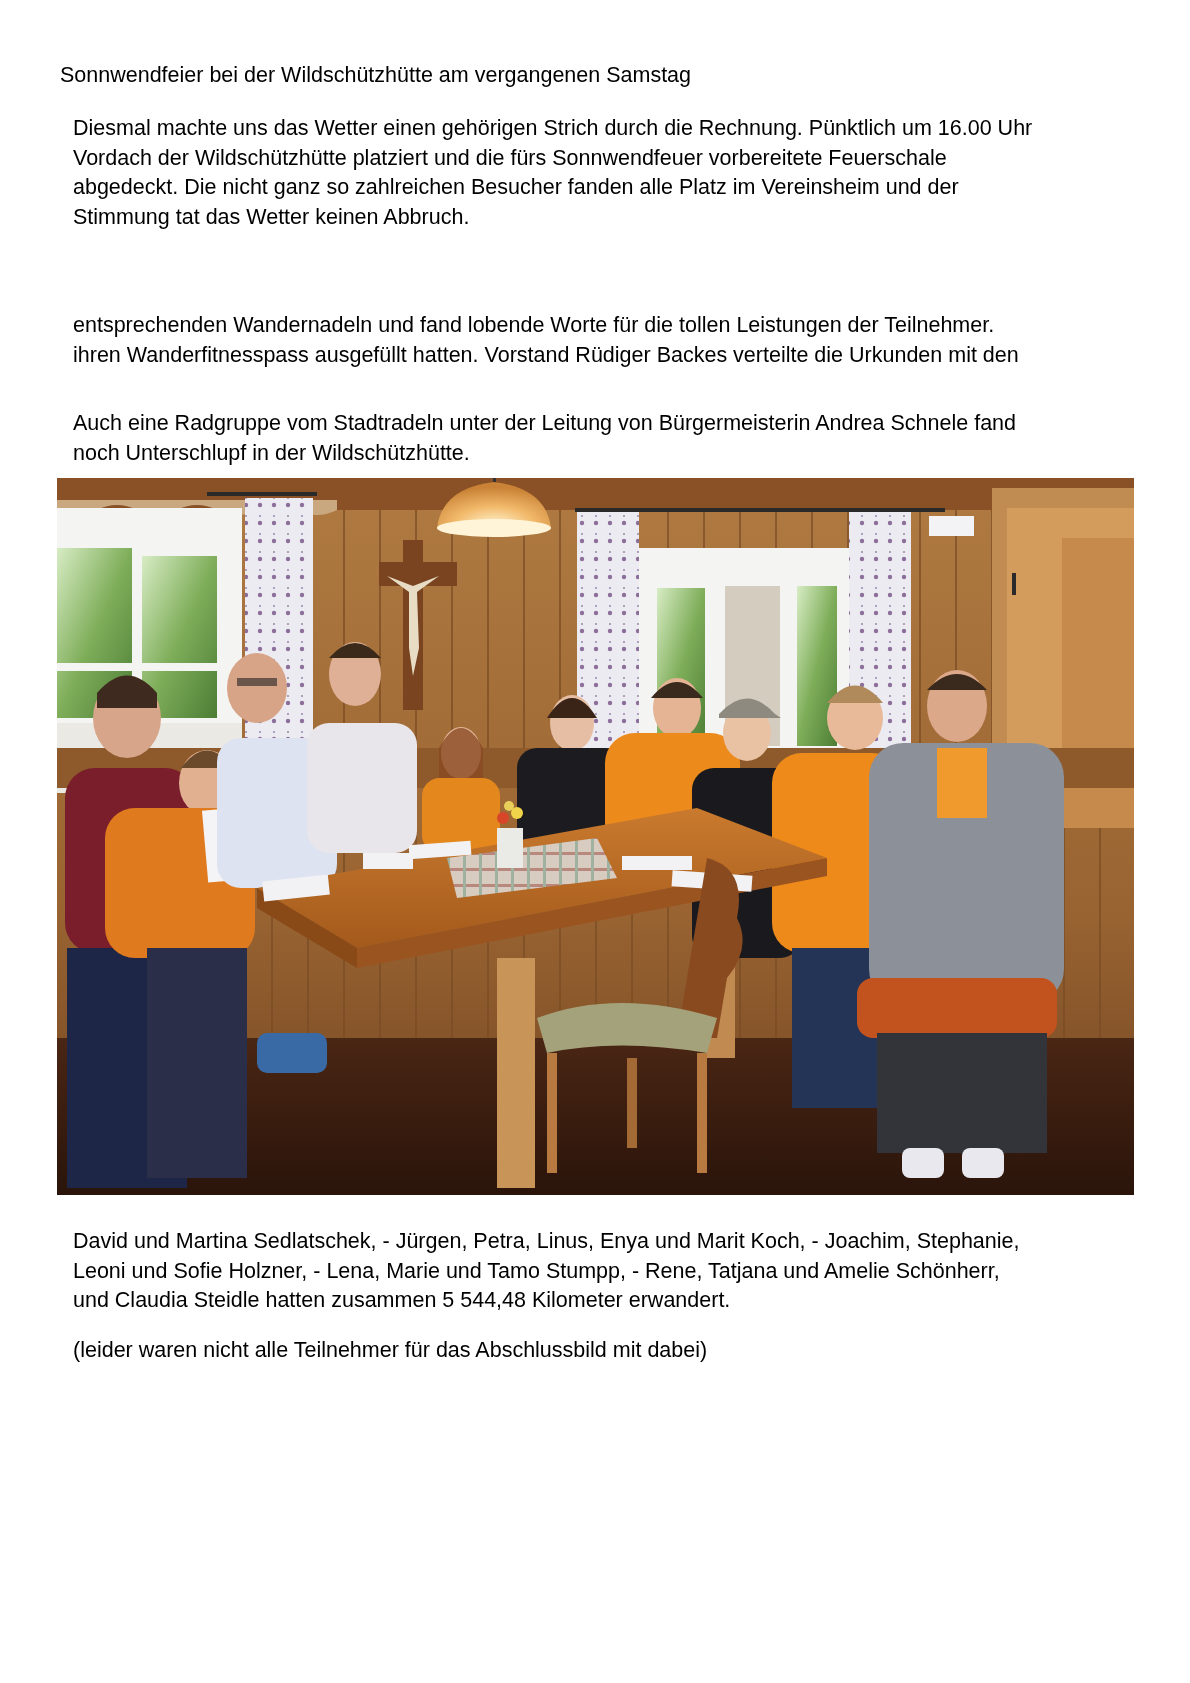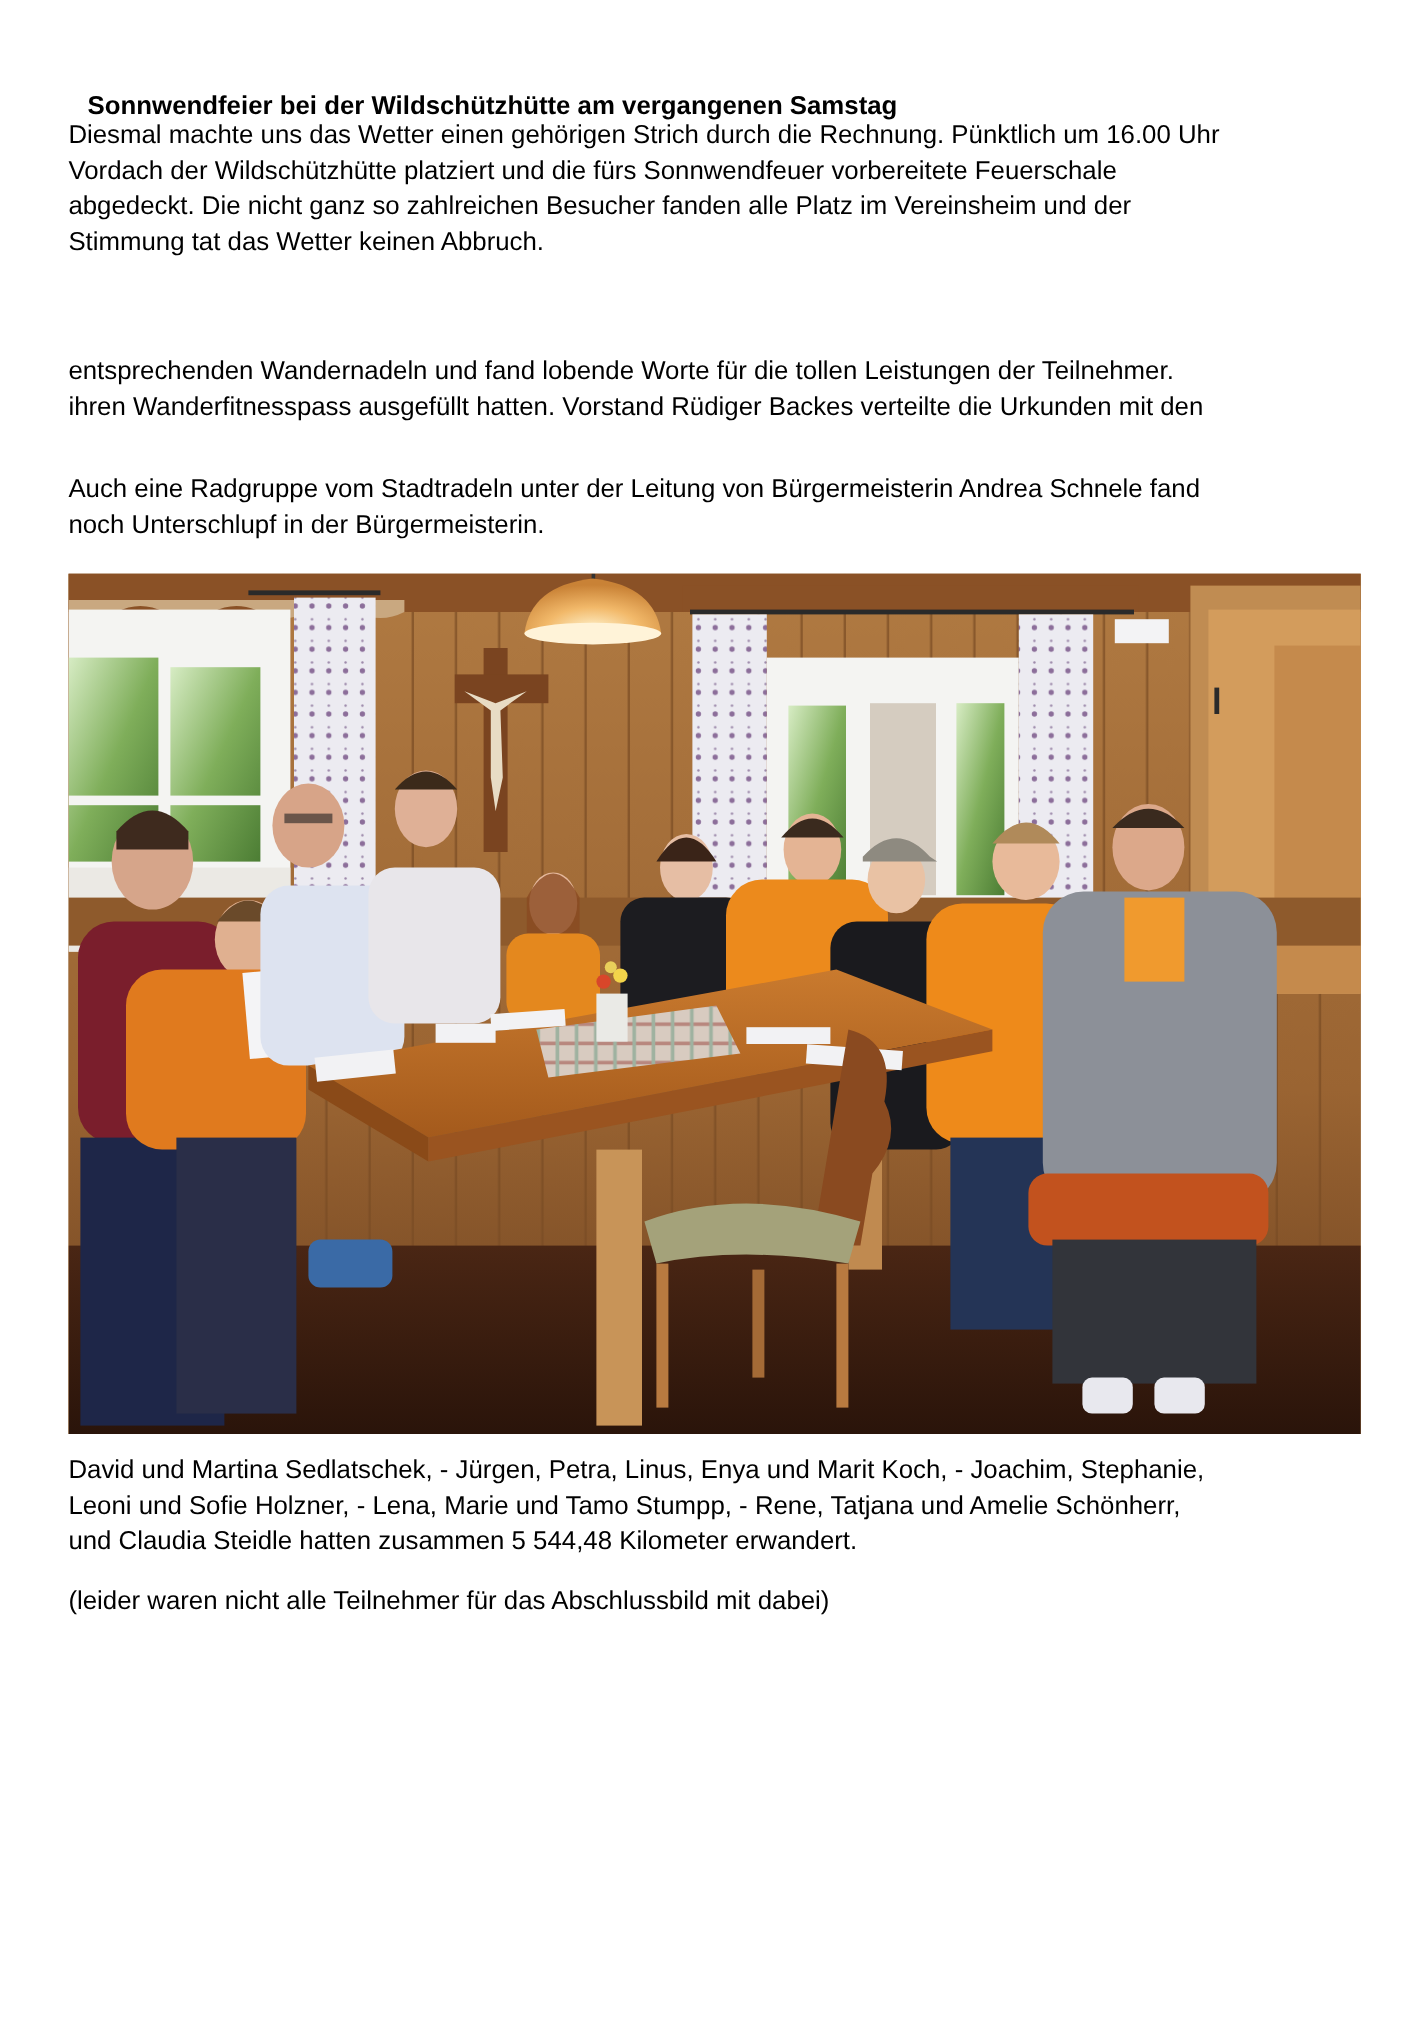--- a/index.html
+++ b/index.html
@@ -1,20 +1,20 @@
 <!DOCTYPE html>
 <html><head>
 <meta charset="utf-8">
 <style>
   html, body { margin: 0; padding: 0; background: #ffffff; }
   body { width: 1190px; height: 1683px; position: relative; overflow: hidden;
          font-family: "Liberation Sans", sans-serif; color: #000; }
   .page { position: absolute; left: 57px; top: 0; width: 1080px; }
-  h1 { position: absolute; top: 57px; left: 0; margin: 16px; font-size: 21.5px; font-weight: bold; line-height: 30px; white-space: nowrap; }
-  .para { position: absolute; left: 0; margin: 0; font-size: 21.5px; line-height: 29.7px; }
+  h1 { position: absolute; top: 57px; left: 0; margin: 3px; font-size: 21.5px; font-weight: normal; line-height: 30px; white-space: nowrap; }
+  .para { position: absolute; left: 0; margin: 16px; font-size: 21.5px; line-height: 29.7px; }
   .line { display: block; white-space: nowrap; }
   #p1 { top: 98px; }
   #p2 { top: 295px; }
   #p3 { top: 393px; }
   #cap { top: 1211px; }
   #note { top: 1320px; }
 
   .photo { position: absolute; left: 57px; top: 478px; width: 1077px; height: 717px; overflow: hidden;
            background: #9a6a3a; }
   .photo svg { display: block; }
@@ -32,21 +32,21 @@
     <span class="line">Stimmung tat das Wetter keinen Abbruch.</span>
   </p>
 
   <p class="para" id="p2">
     <span class="line">entsprechenden Wandernadeln und fand lobende Worte für die tollen Leistungen der Teilnehmer.</span>
     <span class="line">ihren Wanderfitnesspass ausgefüllt hatten. Vorstand Rüdiger Backes verteilte die Urkunden mit den</span>
   </p>
 
   <p class="para" id="p3">
     <span class="line">Auch eine Radgruppe vom Stadtradeln unter der Leitung von Bürgermeisterin Andrea Schnele fand</span>
-    <span class="line">noch Unterschlupf in der Bürgermeisterin.</span>
+    <span class="line">noch Unterschlupf in der Wildschützhütte.</span>
   </p>
 
   <p class="para" id="cap">
     <span class="line">David und Martina Sedlatschek, - Jürgen, Petra, Linus, Enya und Marit Koch, - Joachim, Stephanie,</span>
     <span class="line">Leoni und Sofie Holzner, - Lena, Marie und Tamo Stumpp, - Rene, Tatjana und Amelie Schönherr,</span>
     <span class="line">und Claudia Steidle hatten zusammen 5 544,48 Kilometer erwandert.</span>
   </p>
 
   <p class="para" id="note">(leider waren nicht alle Teilnehmer für das Abschlussbild mit dabei)</p>
 </div>

